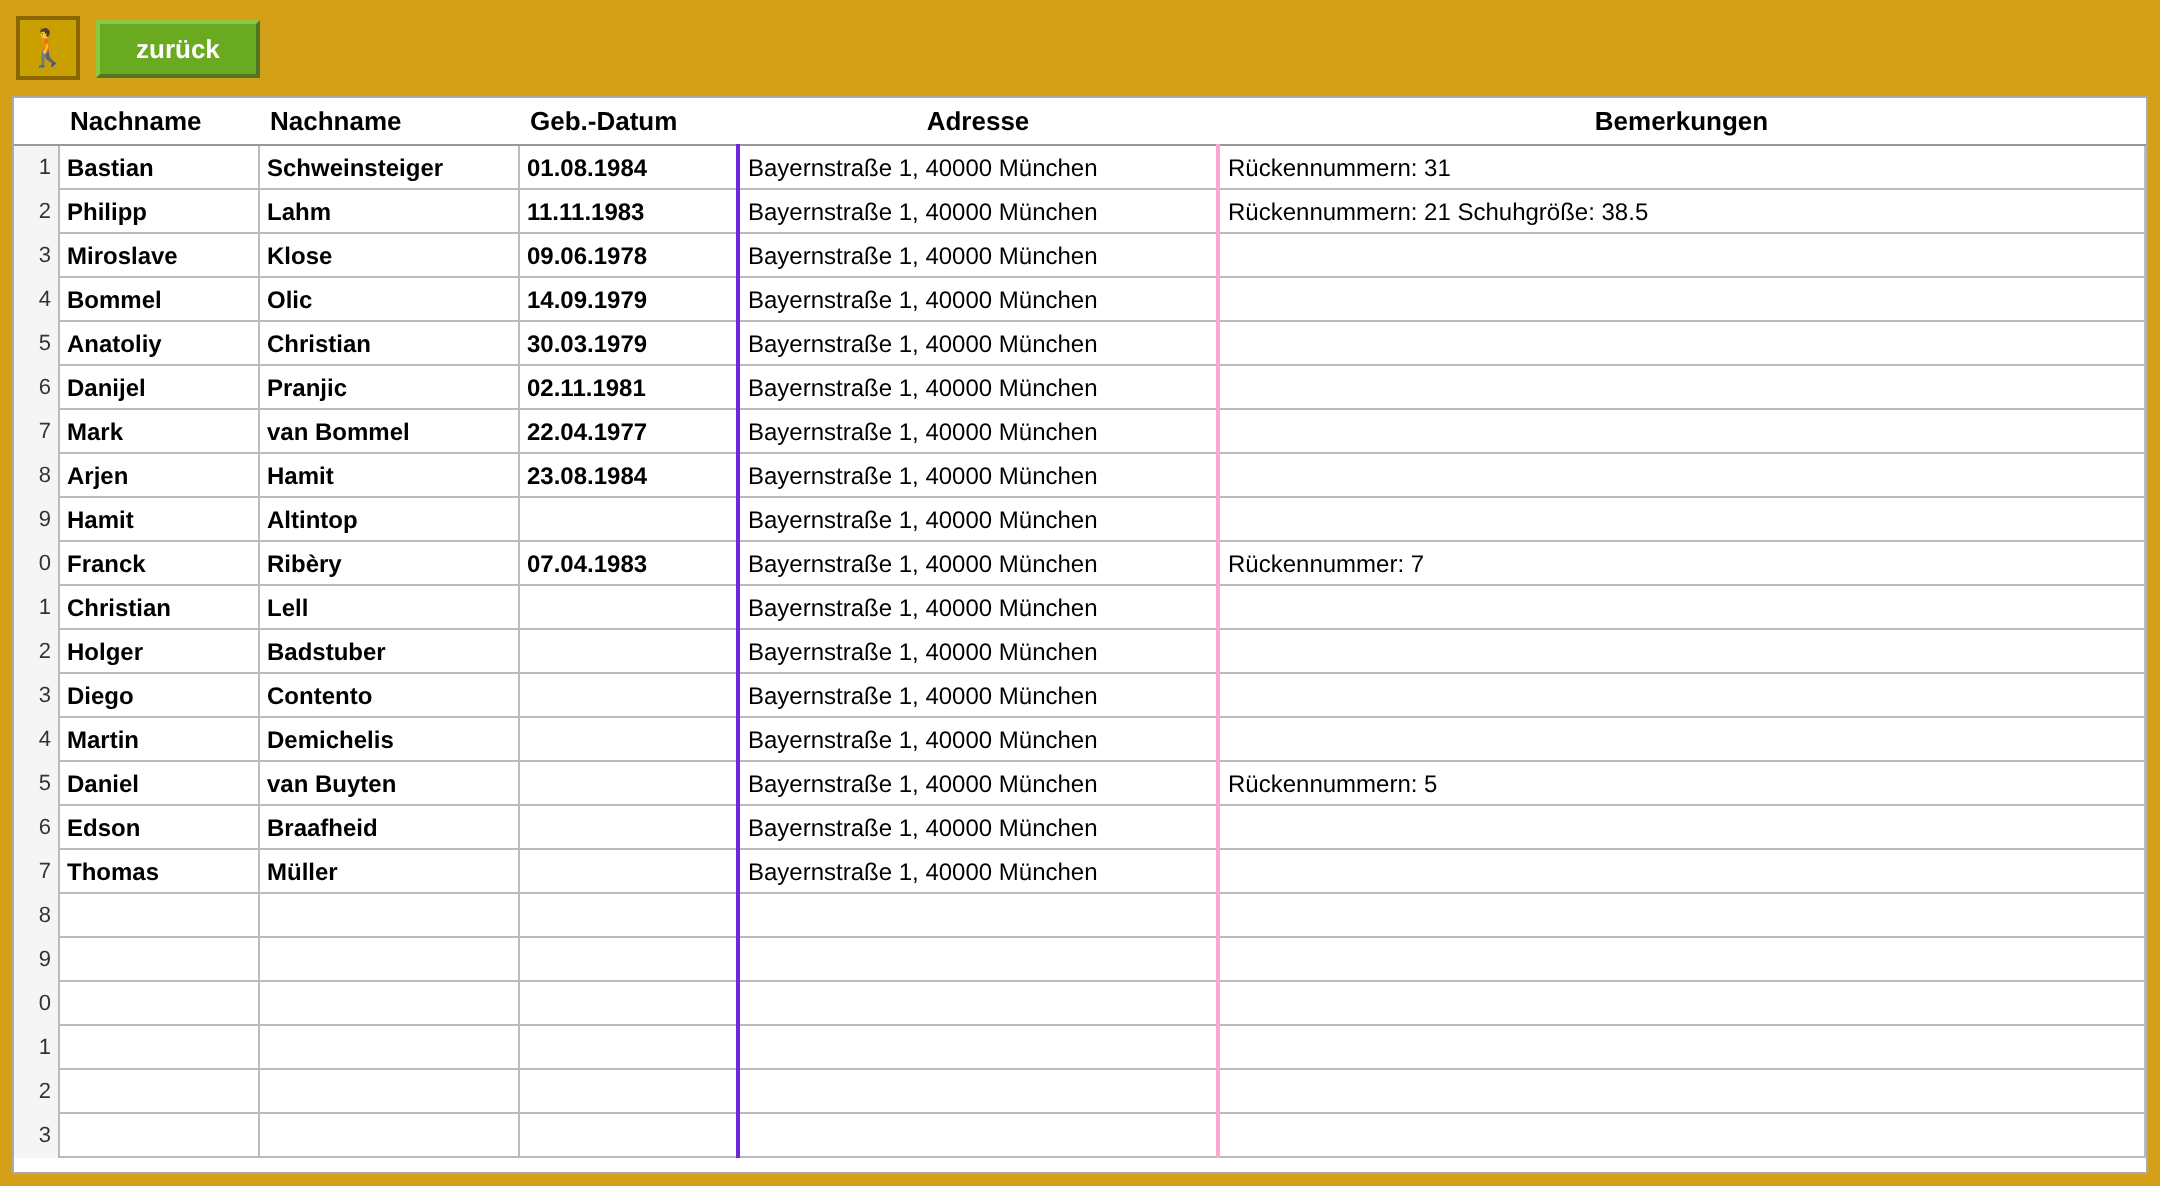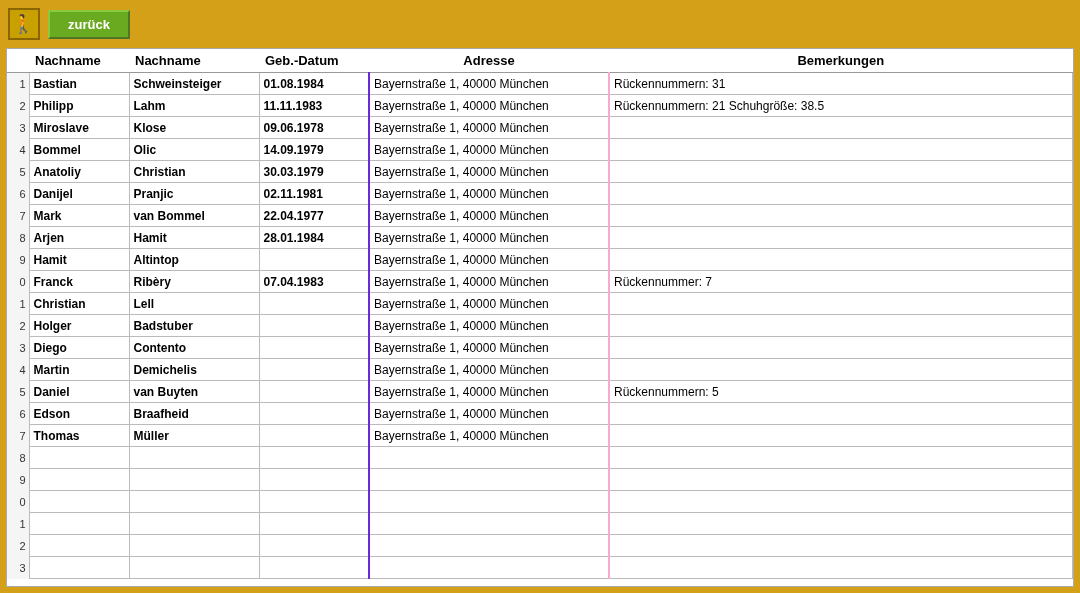--- a/index.html
+++ b/index.html
@@ -185,21 +185,21 @@
           <td class="vorname">Mark</td>
           <td class="nachname">van Bommel</td>
           <td class="datum">22.04.1977</td>
           <td class="address">Bayernstraße 1, 40000 München</td>
           <td></td>
         </tr>
         <tr>
           <td class="row-num">8</td>
           <td class="vorname">Arjen</td>
           <td class="nachname">Hamit</td>
-          <td class="datum">28.01.1984</td>
+          <td class="datum">23.08.1984</td>
           <td class="address">Bayernstraße 1, 40000 München</td>
           <td></td>
         </tr>
         <tr>
           <td class="row-num">9</td>
           <td class="vorname">Hamit</td>
           <td class="nachname">Altintop</td>
           <td class="datum"></td>
           <td class="address">Bayernstraße 1, 40000 München</td>
           <td></td>

